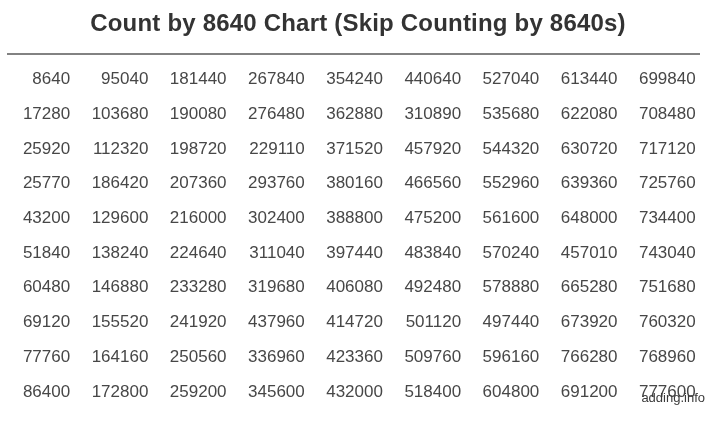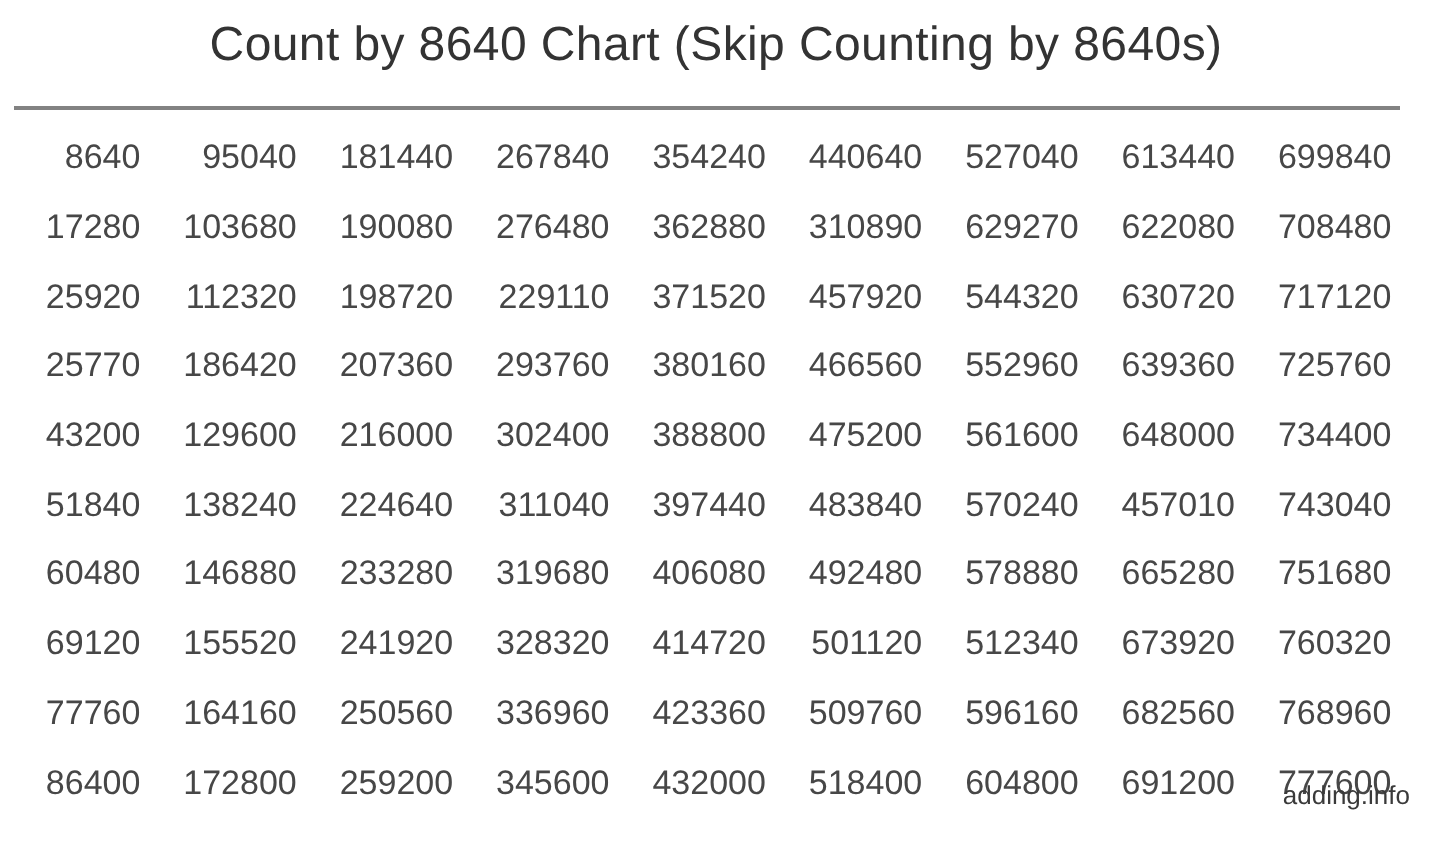--- a/index.html
+++ b/index.html
@@ -12,21 +12,21 @@
     height: 430px;
     overflow: hidden;
     font-family: "Liberation Sans", sans-serif;
     position: relative;
   }
   .page-title {
     margin: 9px 0 16px 0;
     text-align: center;
     font-size: 24px;
     line-height: 28px;
-    font-weight: normal;
+    font-weight: bold;
     color: #333333;
     letter-spacing: 0.2px;
   }
   .title-divider {
     border: none;
     border-top: 2px solid #828282;
     margin: 10px 16px 0 7px;
     height: 0;
   }
   table.number-grid {
@@ -75,21 +75,21 @@
         <td>699840</td>
         <td>786240</td>
       </tr>
       <tr>
         <td>17280</td>
         <td>103680</td>
         <td>190080</td>
         <td>276480</td>
         <td>362880</td>
         <td>310890</td>
-        <td>629270</td>
+        <td>535680</td>
         <td>622080</td>
         <td>708480</td>
         <td>794880</td>
       </tr>
       <tr>
         <td>25920</td>
         <td>112320</td>
         <td>198720</td>
         <td>229110</td>
         <td>371520</td>
@@ -144,37 +144,37 @@
         <td>492480</td>
         <td>578880</td>
         <td>665280</td>
         <td>751680</td>
         <td>838080</td>
       </tr>
       <tr>
         <td>69120</td>
         <td>155520</td>
         <td>241920</td>
-        <td>328320</td>
+        <td>437960</td>
         <td>414720</td>
         <td>501120</td>
-        <td>512340</td>
+        <td>497440</td>
         <td>673920</td>
         <td>760320</td>
         <td>846720</td>
       </tr>
       <tr>
         <td>77760</td>
         <td>164160</td>
         <td>250560</td>
         <td>336960</td>
         <td>423360</td>
         <td>509760</td>
         <td>596160</td>
-        <td>682560</td>
+        <td>766280</td>
         <td>768960</td>
         <td>855360</td>
       </tr>
       <tr>
         <td>86400</td>
         <td>172800</td>
         <td>259200</td>
         <td>345600</td>
         <td>432000</td>
         <td>518400</td>

